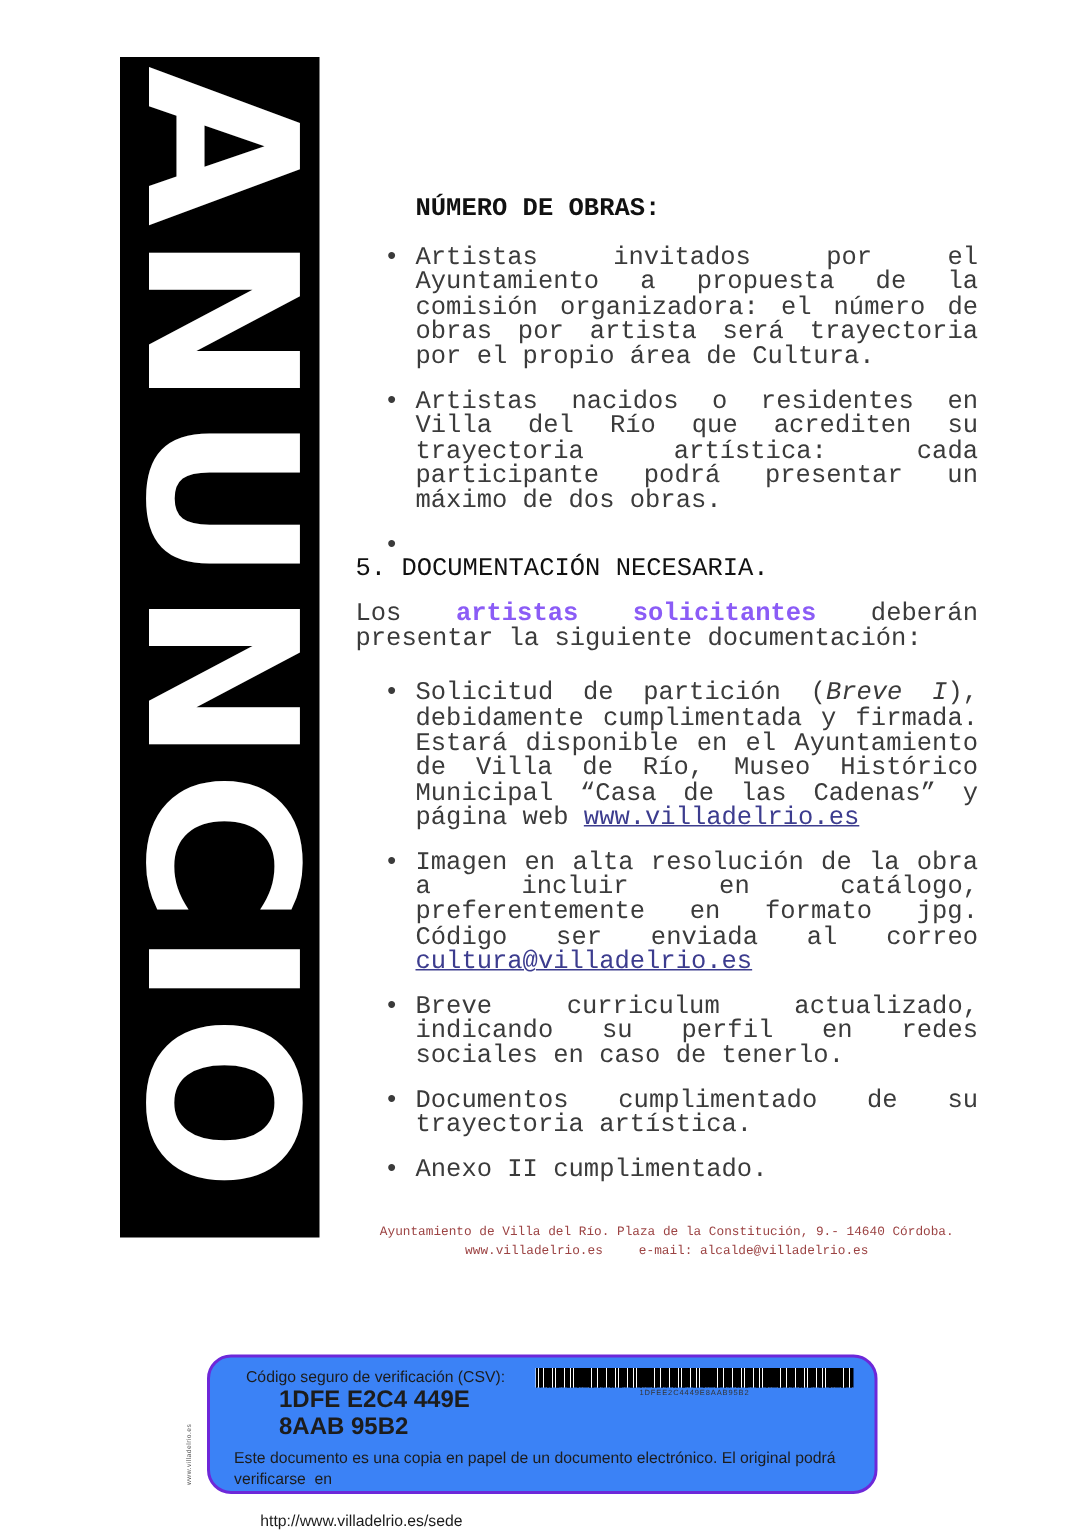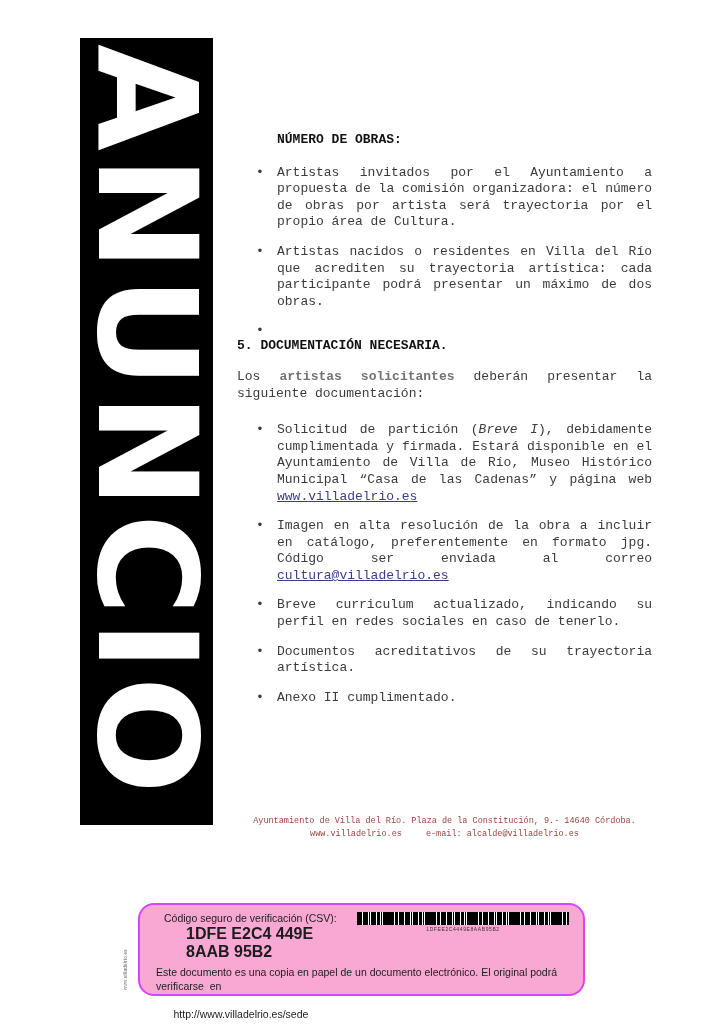--- a/index.html
+++ b/index.html
@@ -12,40 +12,40 @@
     font-family:"DejaVu Sans",sans-serif;font-weight:bold;font-size:138px;
     color:#fff;line-height:133px;letter-spacing:5px;height:100%;margin:0;
     display:block;padding-top:6px;box-sizing:border-box;}
 
   
   .logo{position:absolute;left:383px;top:8px;width:215px;height:102px;}
   .logo svg{display:block;}
 
   
   .content{position:absolute;left:237px;top:132px;width:415px;color:#3b3b3b;
-    font-size:13px;line-height:16.6px;text-align:justify;}
+    font-size:17px;line-height:16.6px;text-align:justify;}
   .h-obras{font-weight:bold;color:#111;margin:0 0 16px 40px;text-align:left;}
-  .h-sec{font-weight:bold;color:#111;margin:28px 0 14px 0;text-align:left;}
+  .h-sec{font-weight:normal;color:#111;margin:28px 0 14px 0;text-align:left;}
   ul.blist{list-style:none;margin:0;padding:0;}
   ul.blist li{position:relative;padding-left:40px;margin:0 0 13px 0;}
   ul.blist li .blt{position:absolute;left:19px;top:0;}
   .para{margin:0 0 20px 0;}
-  .para b, li b{color:#737373;}
+  .para b, li b{color:#8b5cf6;}
   .doclink{color:#3c3c8e;text-decoration:underline;}
   .anexo-item{margin-top:17px;margin-bottom:0;}
 
   
   .red-footer{position:absolute;left:237px;top:815px;width:415px;
     color:#9c4343;font-size:8.5px;line-height:13px;text-align:center;}
   .rf-row2{display:flex;justify-content:space-between;padding:0 50px;}
   .rf-row3{display:flex;justify-content:center;gap:24px;}
 
   
   .csv-box{position:absolute;left:138px;top:903px;width:447px;height:93px;
-    box-sizing:border-box;background:#f9a8d4;border:2px solid #d946ef;border-radius:16px;
+    box-sizing:border-box;background:#3b82f6;border:2px solid #6d28d9;border-radius:16px;
     font-family:"Liberation Sans",sans-serif;color:#1c1c1c;
     padding:7px 12px 4px 16px;}
   .csv-row1{display:flex;justify-content:space-between;align-items:flex-start;}
   .csv-label{font-size:10.5px;margin-left:8px;}
   .csv-code{font-size:16px;font-weight:bold;margin:1px 0 0 30px;}
   .csv-bc-wrap{text-align:center;margin-right:2px;}
   .barcode{width:212px;height:13px;
     background-image:
       repeating-linear-gradient(90deg,#000 0 2px,rgba(0,0,0,0) 2px 3px,#000 3px 4px,rgba(0,0,0,0) 4px 7px),
       repeating-linear-gradient(90deg,#000 0 1px,#fff 1px 2px,#000 2px 5px,#fff 5px 6px);}
@@ -96,21 +96,21 @@
       </li>
       <li>
         <span class="blt">•</span><span>Imagen en alta resolución de la obra a incluir en catálogo, preferentemente en formato jpg. Código ser enviada al correo </span><a class="doclink" href="#">cultura@villadelrio.es</a>
       </li>
       <li>
         <span class="blt">•</span>
         <span>Breve curriculum actualizado, indicando su perfil en redes sociales en caso de tenerlo.</span>
       </li>
       <li>
         <span class="blt">•</span>
-        <span>Documentos acreditativos de su trayectoria artística.</span>
+        <span>Documentos cumplimentado de su trayectoria artística.</span>
       </li>
     </ul>
 
 
     <ul class="blist">
       <li class="anexo-item">
         <span class="blt">•</span>
         <span>Anexo II cumplimentado.</span>
       </li>
     </ul>

